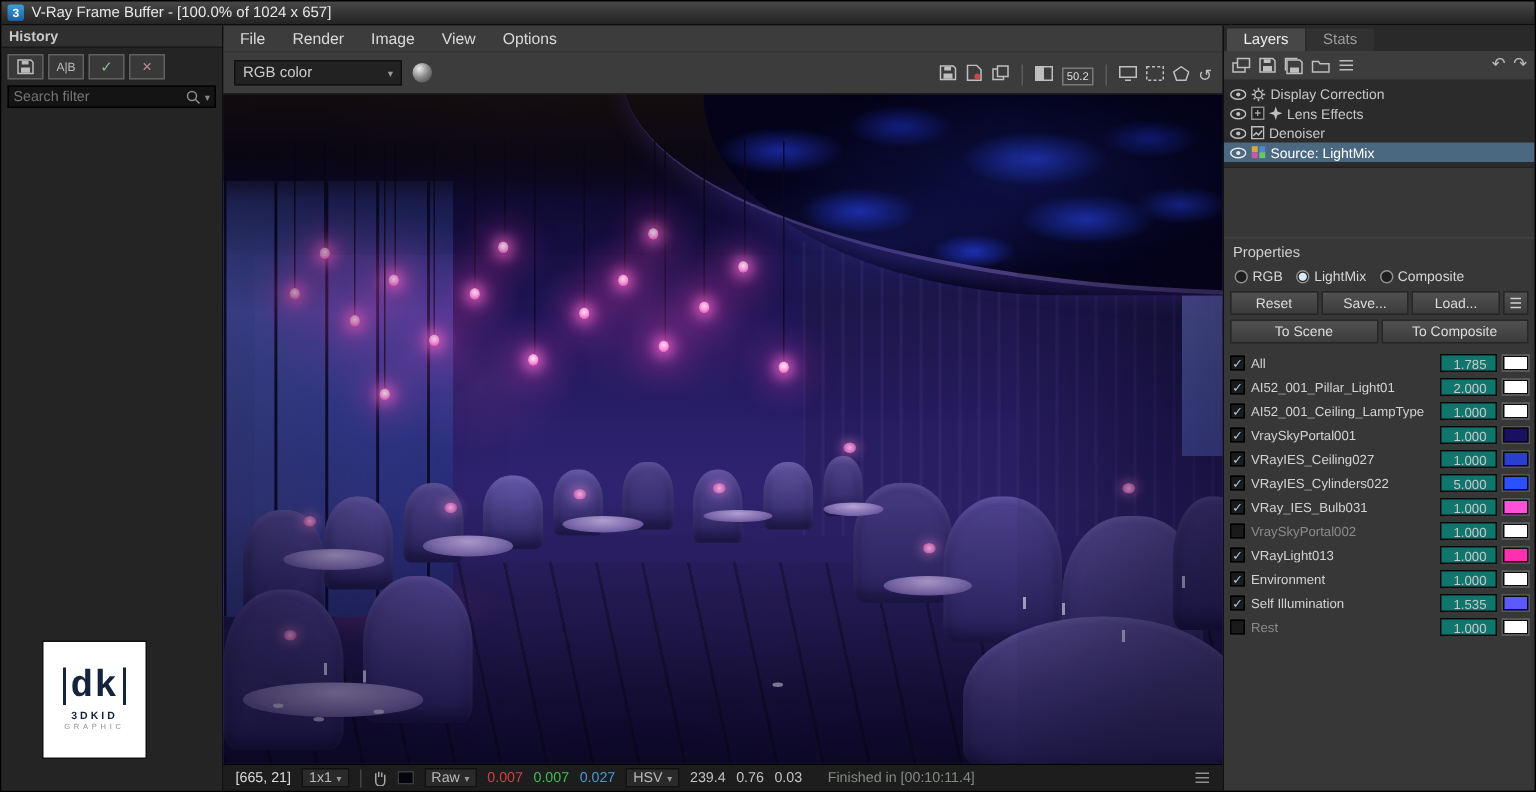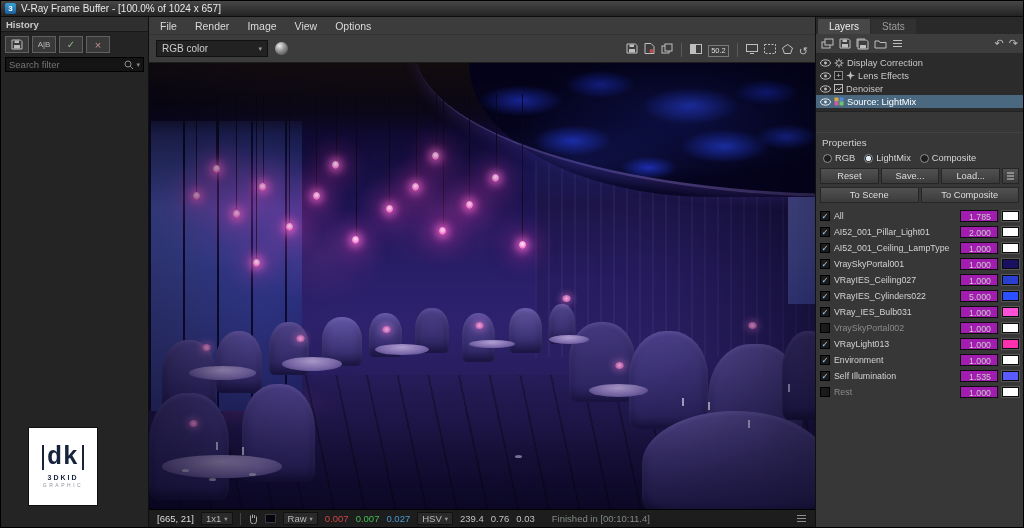--- a/index.html
+++ b/index.html
@@ -79,34 +79,34 @@
 .rp-tab.active{background:#474747;color:#efefef}
 .rp-toolbar{height:20px;display:flex;align-items:center;gap:5px;padding:0 5px;background:#3d3d3d;border-bottom:1px solid #2a2a2a;flex:0 0 20px}
 .rp-ticon{height:15px;display:flex;align-items:center;cursor:pointer}
 .rp-arrows{margin-left:auto;display:flex;gap:5px}
 .rp-arrow{font-size:11px;color:#bdbdbd;line-height:1;cursor:pointer}
 .rp-tree{background:#2b2b2b;padding:2px 0 3px;border-bottom:1px solid #222}
 .tree-row{height:13px;display:flex;align-items:center;gap:3px;padding:0 4px;color:#c8c8c8;font-size:9.3px;cursor:pointer;white-space:nowrap}
 .tree-row.selected{background:#4a6880;color:#fff}
 .eye{display:flex;align-items:center}
 .plusbox{width:9px;height:9px;border:1px solid #8a8a8a;color:#ccc;font-size:8px;line-height:7px;text-align:center;background:#222}
-.props-header{padding:4px 6px 2px;color:#d0d0d0;font-size:9.8px;margin-top:20px;border-top:1px solid #424242}
+.props-header{padding:4px 6px 2px;color:#d0d0d0;font-size:9.8px;margin-top:46px;border-top:1px solid #424242}
 .mode-row{display:flex;gap:9px;padding:3px 7px 2px;font-size:9.3px;color:#d6d6d6}
 .mode-opt{display:flex;align-items:center;gap:3px;cursor:pointer}
 .radio{width:9px;height:9px;border:1px solid #909090;border-radius:50%;background:#1e1e1e;display:inline-block}
 .radio.on{background:radial-gradient(circle,#d9ebf9 0 2.4px,#1e1e1e 3px)}
 .btn-row{display:flex;gap:2px;padding:3px 4px 0}
 .btn{height:16px;background:linear-gradient(#515151,#3b3b3b);border:1px solid #262626;color:#ddd;font-size:9.3px;display:flex;align-items:center;justify-content:center;flex:1;cursor:pointer}
 .btn.small{flex:0 0 17px}
 .lm-list{padding:5px 4px 0}
 .lm-row{height:16px;display:flex;align-items:center;gap:4px}
 .lm-cb{flex:0 0 10px;width:10px;height:10px;background:#1a1a1a;border:1px solid #000;font-size:8.5px;line-height:9px;text-align:center;color:#9fcaea;cursor:pointer}
 .lm-name{flex:1;font-size:8.8px;color:#d3d3d3;white-space:nowrap;overflow:hidden;text-overflow:ellipsis}
 .lm-name.dim{color:#8b8b8b}
-.lm-val{flex:0 0 38px;height:12px;background:#a21caf;border:1px solid #0c0c0c;color:#c9c9c9;font-size:8.8px;text-align:right;padding:1px 6px 0 2px;cursor:text}
+.lm-val{flex:0 0 38px;height:12px;background:#0f766e;border:1px solid #0c0c0c;color:#c9c9c9;font-size:8.8px;text-align:right;padding:1px 6px 0 2px;cursor:text}
 .lm-sw{flex:0 0 17px;height:10px;border:1px solid #090909;box-shadow:0 0 0 1px #565656;cursor:pointer}
 </style>
 </head>
 <body>
 
 <div class="window">
 
   <div class="titlebar">
     <span class="app-icon">3</span>
     <span class="title">V-Ray Frame Buffer - [100.0% of 1024 x 657]</span>

